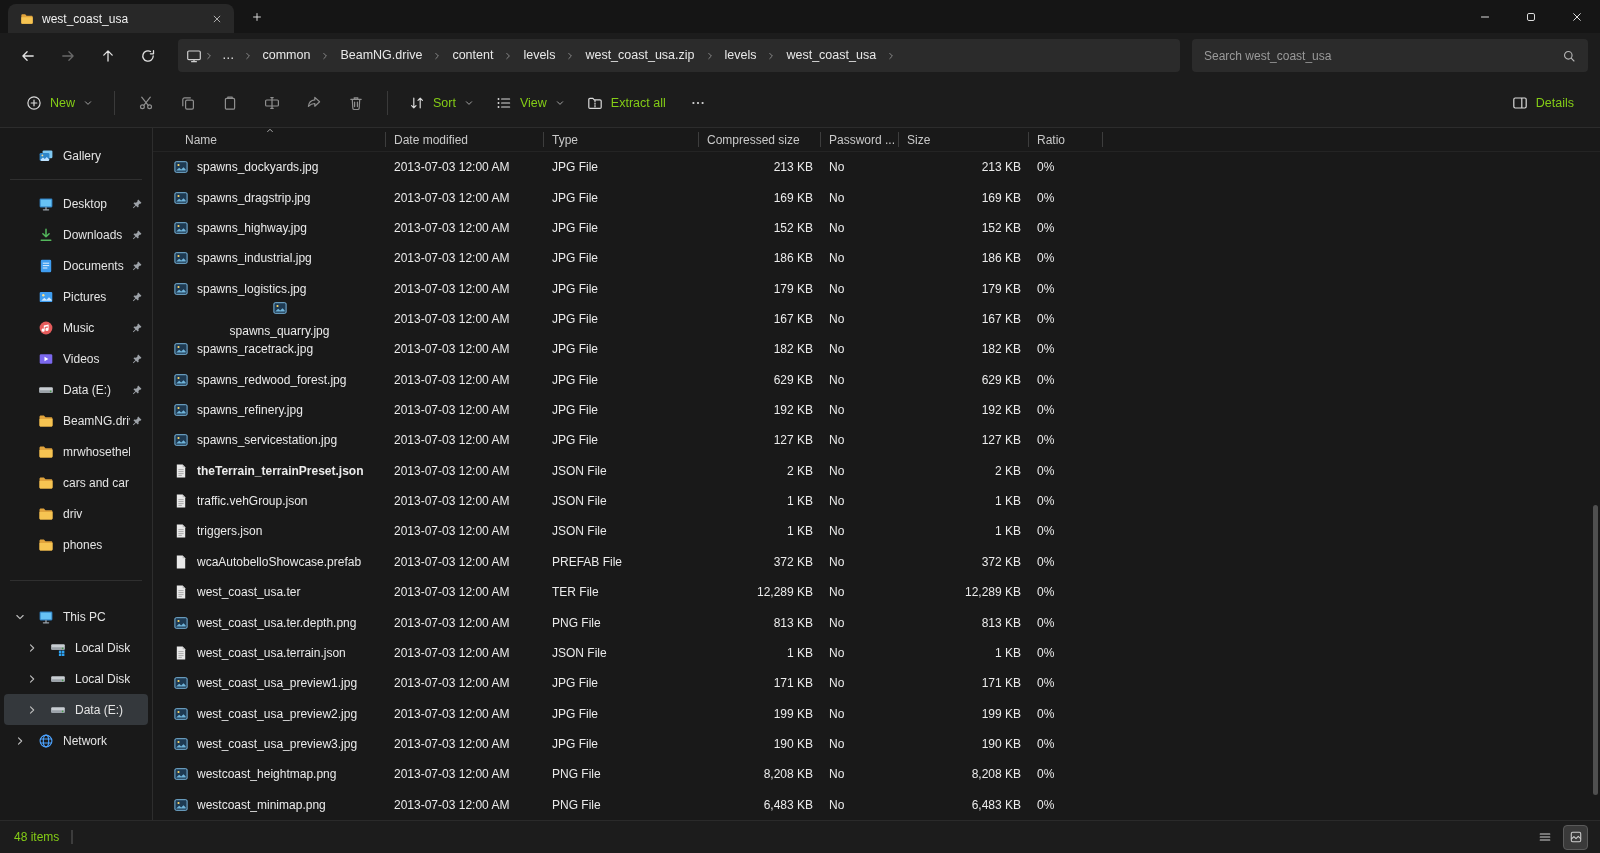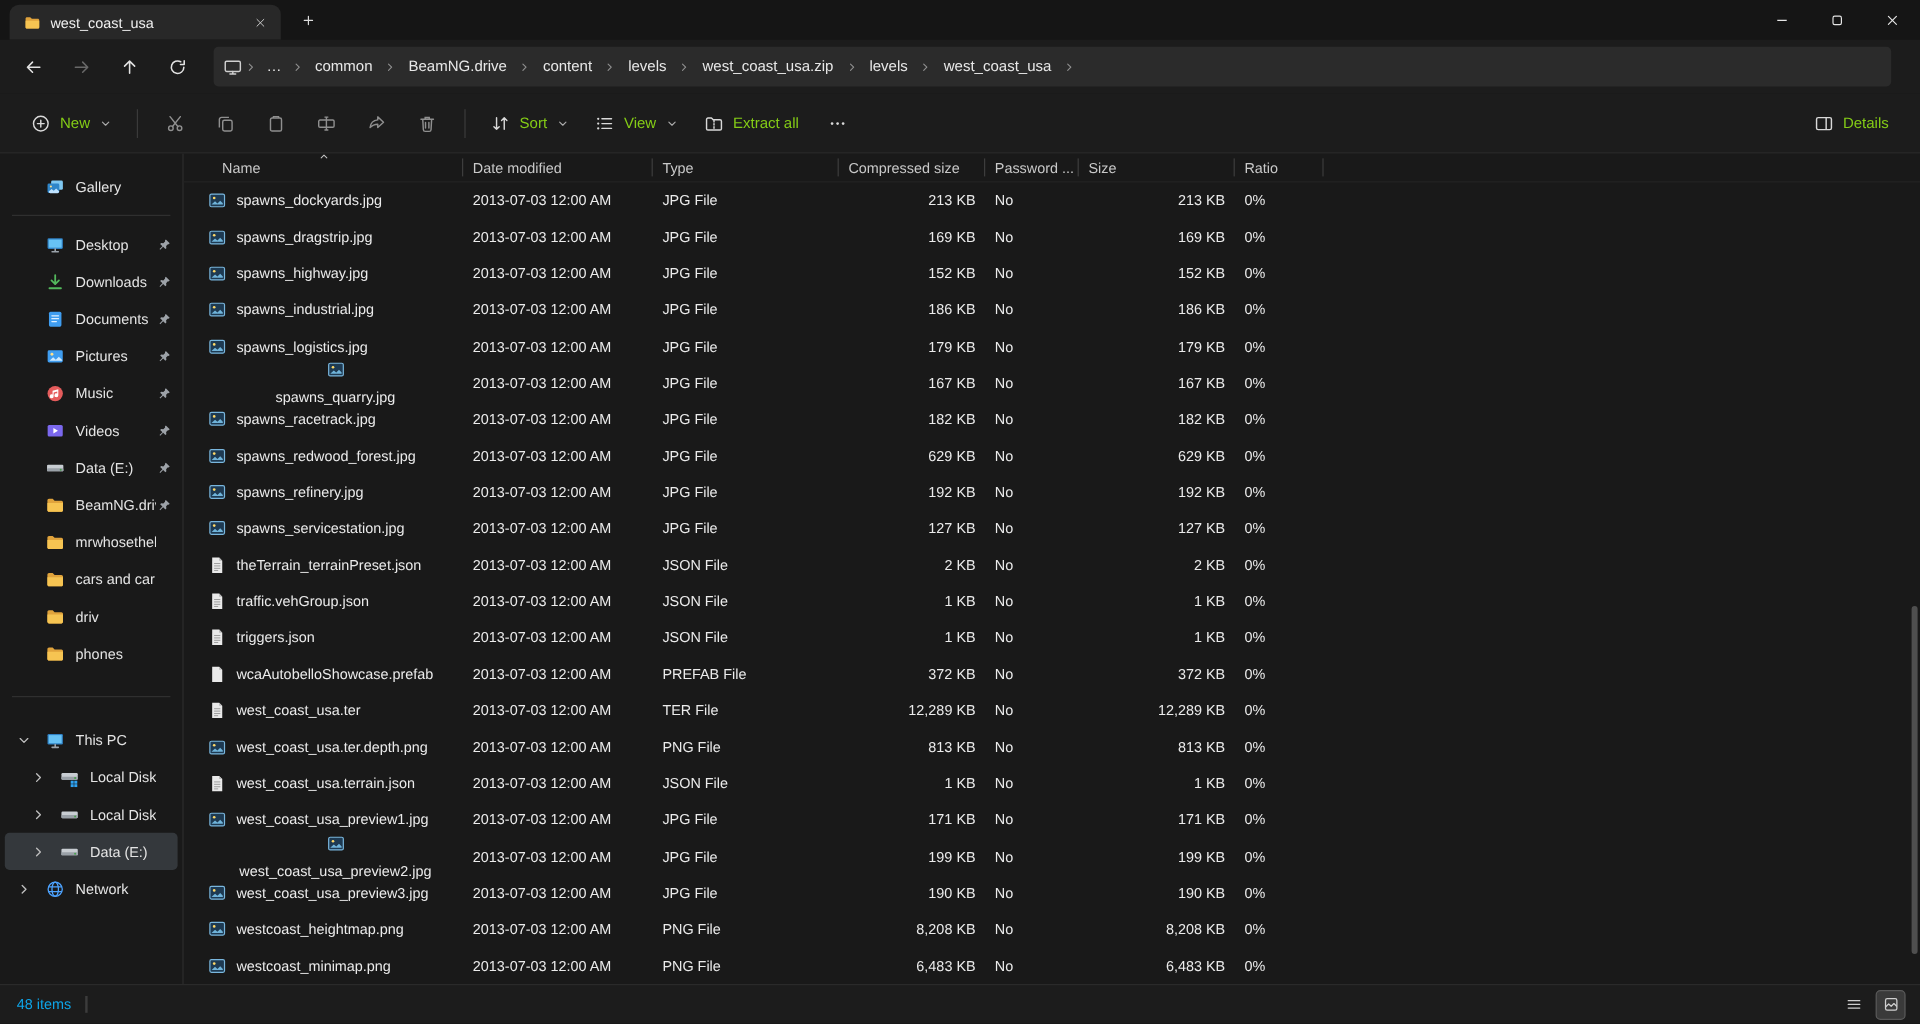--- a/index.html
+++ b/index.html
@@ -78,21 +78,21 @@
   .col-ratio{width:74px}
   .rows{height:668px;overflow:hidden}
   .frow{height:30.36px;display:flex;align-items:center}
   .fcell{padding-left:8px;color:#ebebeb;white-space:nowrap;overflow:hidden;flex:none}
   .fcell.c-name{display:flex;align-items:center;gap:8px;padding-left:20px}
   .fcell.num{text-align:right;padding-right:8px;padding-left:0}
   .ficn svg{width:16px;height:16px}
   .vthumb{position:absolute;right:2px;top:377px;width:5px;height:290px;background:#4f4f4f;border-radius:3px}
 
   
-  .statusbar{height:33px;background:#1c1c1c;border-top:1px solid #2a2a2a;display:flex;align-items:center;padding:0 12px 0 14px;color:#0ea5e9}
+  .statusbar{height:33px;background:#1c1c1c;border-top:1px solid #2a2a2a;display:flex;align-items:center;padding:0 12px 0 14px;color:#84cc16}
   .sb-vline{width:2px;height:14px;background:#3c3c3c;margin-left:12px}
   .view-toggles{margin-left:auto;display:flex;gap:6px}
   .vt{width:25px;height:25px;border-radius:4px;display:flex;align-items:center;justify-content:center;color:#cfcfcf}
   .vt svg{width:14px;height:14px}
   .vt.active{background:#3a3a3a;border:1px solid #5a5a5a}
 </style>
 </head>
 <body>
 
 <div class="titlebar">
@@ -228,20 +228,29 @@
           <svg viewBox="0 0 16 16" fill="none" stroke="currentColor" stroke-width="1.5" stroke-linecap="round" stroke-linejoin="round">
             <path d="M6 3.8L10.2 8 6 12.2"></path>
           </svg>
         </span>
         <span class="crumb">west_coast_usa</span>
         <span class="icn csep">
           <svg viewBox="0 0 16 16" fill="none" stroke="currentColor" stroke-width="1.5" stroke-linecap="round" stroke-linejoin="round">
             <path d="M6 3.8L10.2 8 6 12.2"></path>
           </svg>
         </span>
+      </span>
+  </div>
+  <div class="searchbar">
+    <input class="searchinput" placeholder="Search west_coast_usa" style="">
+    <span class="icn search-glyph">
+        <svg viewBox="0 0 16 16" fill="none" stroke="currentColor" stroke-width="1.3" stroke-linecap="round">
+          <circle cx="7.2" cy="7.2" r="4.3"></circle>
+          <path d="M10.5 10.5l3.2 3.2"></path>
+        </svg>
       </span>
   </div>
 </div>
 
 <div class="toolbar">
   <div class="tbtn">
     <span class="icn lit">
         <svg viewBox="0 0 16 16" fill="none" stroke="currentColor" stroke-width="1.2" stroke-linecap="round">
           <circle cx="8" cy="8" r="6.1"></circle>
           <path d="M8 5.2v5.6M5.2 8h5.6"></path>
@@ -819,21 +828,21 @@
             <span class="fname">spawns_servicestation.jpg</span>
           </div>
           <div class="fcell col-date">2013-07-03 12:00 AM</div>
           <div class="fcell col-type">JPG File</div>
           <div class="fcell col-compressed num">127 KB</div>
           <div class="fcell col-password">No</div>
           <div class="fcell col-size num">127 KB</div>
           <div class="fcell col-ratio">0%</div>
         </div>
         <div class="frow">
-          <div class="fcell c-name col-name" style="padding-left: 20px;">
+          <div class="fcell c-name col-name" style="padding-left: 20px; font-weight: bold;">
             <span class="icn ficn">
               <svg viewBox="0 0 16 16">
                 <path d="M3.8 1.6h5.8l2.6 2.6v10.2H3.8z" fill="#e9e9e9"></path>
                 <path d="M9.6 1.6v2.6h2.6z" fill="#b9b9b9"></path>
                 <path d="M5.4 6.6h5.2M5.4 8.6h5.2M5.4 10.6h5.2M5.4 12.4h3.4" stroke="#9b9b9b" stroke-width=".8"></path>
               </svg>
             </span>
             <span class="fname">theTerrain_terrainPreset.json</span>
           </div>
           <div class="fcell col-date">2013-07-03 12:00 AM</div>
@@ -962,21 +971,21 @@
             <span class="fname">west_coast_usa_preview1.jpg</span>
           </div>
           <div class="fcell col-date">2013-07-03 12:00 AM</div>
           <div class="fcell col-type">JPG File</div>
           <div class="fcell col-compressed num">171 KB</div>
           <div class="fcell col-password">No</div>
           <div class="fcell col-size num">171 KB</div>
           <div class="fcell col-ratio">0%</div>
         </div>
         <div class="frow">
-          <div class="fcell c-name col-name" style="padding-left: 20px; flex-direction: column;">
+          <div class="fcell c-name col-name" style="padding-left: 20px;">
             <span class="icn ficn">
               <svg viewBox="0 0 16 16">
                 <rect x="1.9" y="2.7" width="12.2" height="10.6" rx="1.3" fill="#1e3a52" stroke="#79b6dd" stroke-width="1"></rect>
                 <circle cx="5.5" cy="6" r="1.1" fill="#ffd968"></circle>
                 <path d="M3.4 11.3l2.8-2.6 2 1.8 2.3-2.3 2.2 2.2v1H3.4z" fill="#6fb3d9"></path>
               </svg>
             </span>
             <span class="fname">west_coast_usa_preview2.jpg</span>
           </div>
           <div class="fcell col-date">2013-07-03 12:00 AM</div>

